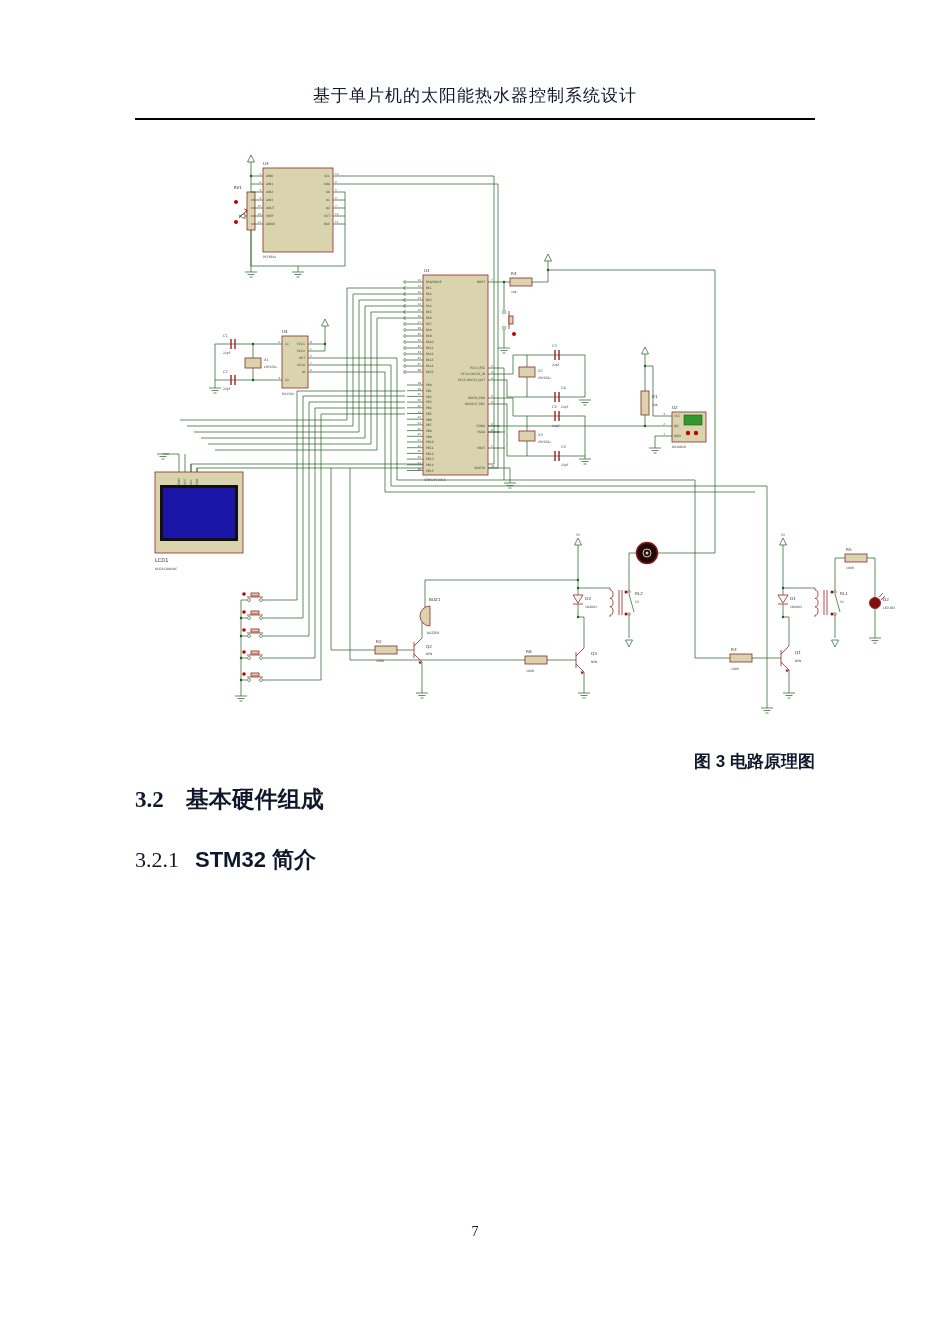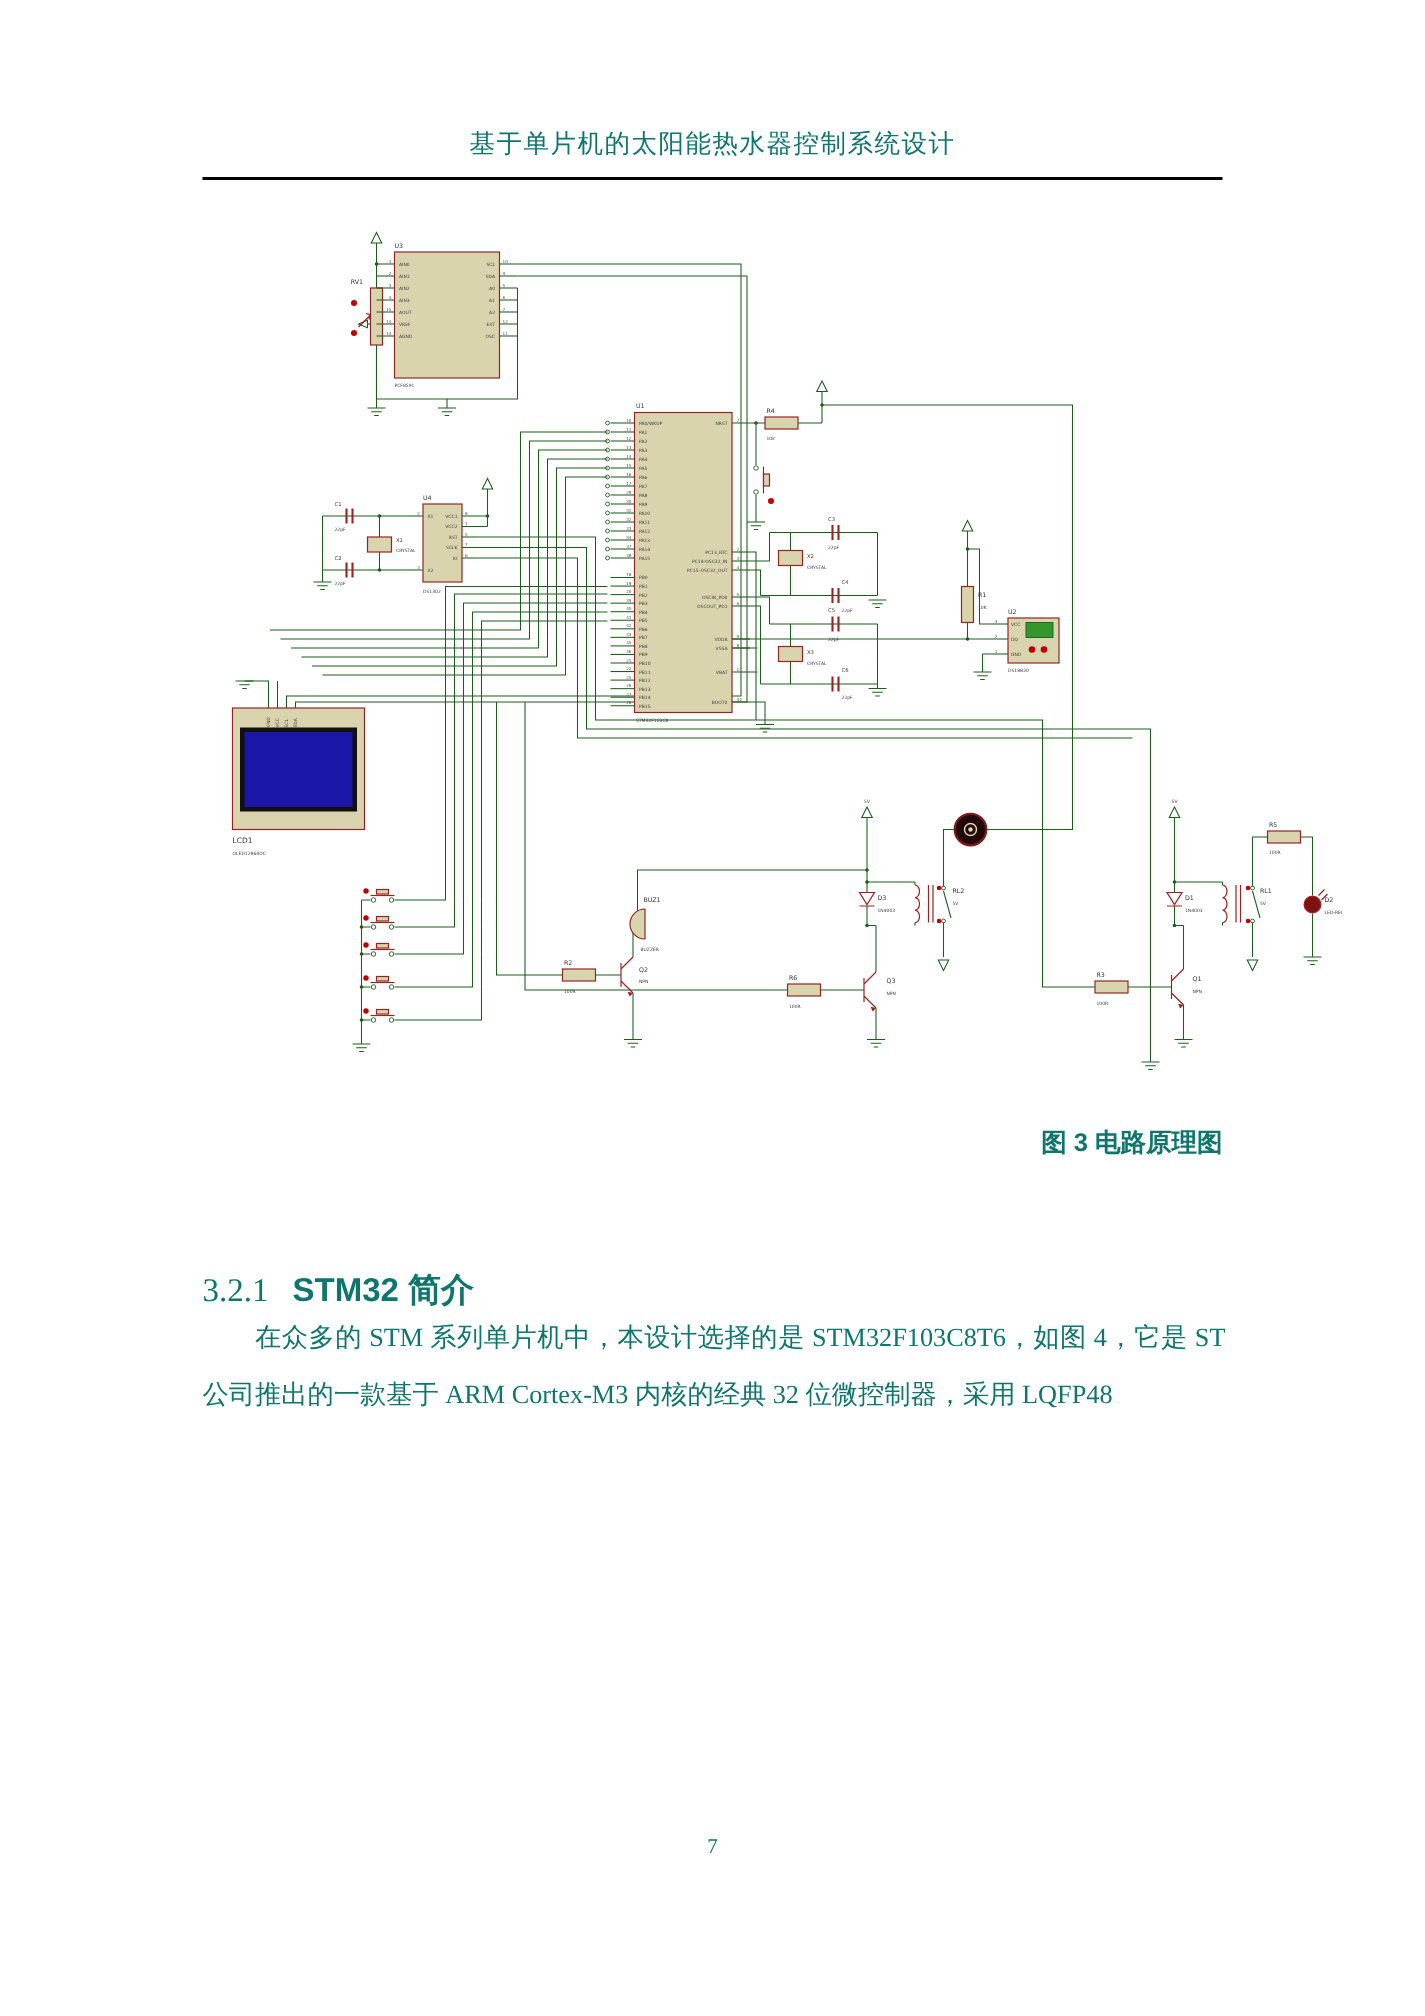--- a/index.html
+++ b/index.html
@@ -1,17 +1,17 @@
 <!DOCTYPE html>
 <html><head>
 <meta charset="utf-8">
 <style>
   html,body{margin:0;padding:0;background:#ffffff;}
   .page{position:relative;width:950px;height:1344px;background:#fff;overflow:hidden;
-        font-family:"Liberation Serif","DejaVu Serif",serif;color:#0f766e;}
+        font-family:"Liberation Serif","DejaVu Serif",serif;color:#0f172a;}
   .hdr{position:absolute;top:84px;left:135px;width:680px;text-align:center;
        font-size:17px;letter-spacing:1px;}
   .hdr-rule{position:absolute;top:118px;left:135px;width:680px;border-top:2px solid #000;}
   .schematic{position:absolute;left:135px;top:148px;width:760px;height:600px;}
   .caption{position:absolute;top:750px;left:135px;width:680px;text-align:right;
            font-weight:bold;font-size:17px;font-family:"Liberation Sans","DejaVu Sans",sans-serif;}
   .h2{position:absolute;top:784px;left:135px;font-size:23px;}
   .h2 .num{font-family:"Liberation Serif",serif;font-weight:600;margin-right:22px;}
   .h2 .ttl{font-family:"Liberation Sans","DejaVu Sans",sans-serif;font-weight:bold;}
   .h3{position:absolute;top:845px;left:135px;font-size:22px;}
@@ -593,24 +593,26 @@
       <circle class="gdot" cx="106" cy="488" r="1.2"></circle>
       <circle class="gdot" cx="106" cy="510" r="1.2"></circle>
       <circle class="gdot" cx="106" cy="532" r="1.2"></circle>
     </g>
   </svg>
 
   <div class="caption">
     <span>图 3 电路原理图</span>
   </div>
 
+  <div class="h2">
+    <span class="num">3.2</span><span class="ttl">基本硬件组成</span>
+  </div>
 
   <div class="h3">
     <span class="num">3.2.1</span><span class="ttl">STM32 简介</span>
   </div>
 
   <div class="bodytext">
-    <p>在众多的 STM 系列单片机中，本设计选择的是 STM32F103C8T6，如图 4，它是 ST 公司推出的一款基于 ARM Cortex-M3 内核的经典 32 位微控制器，采用 LQFP48</p>
   </div>
 
   <div class="pageno">7</div>
 
 </div>
 
 </body></html>

